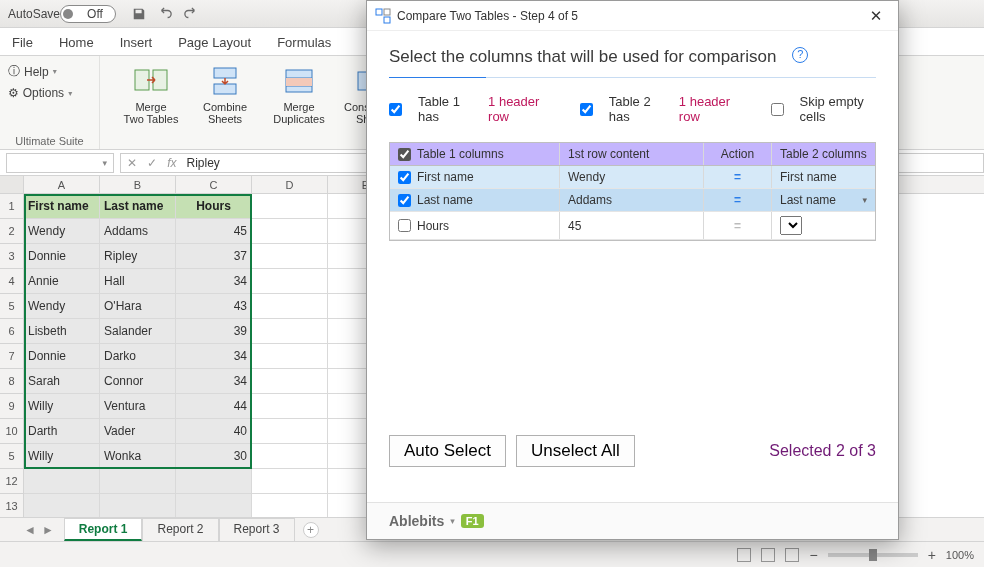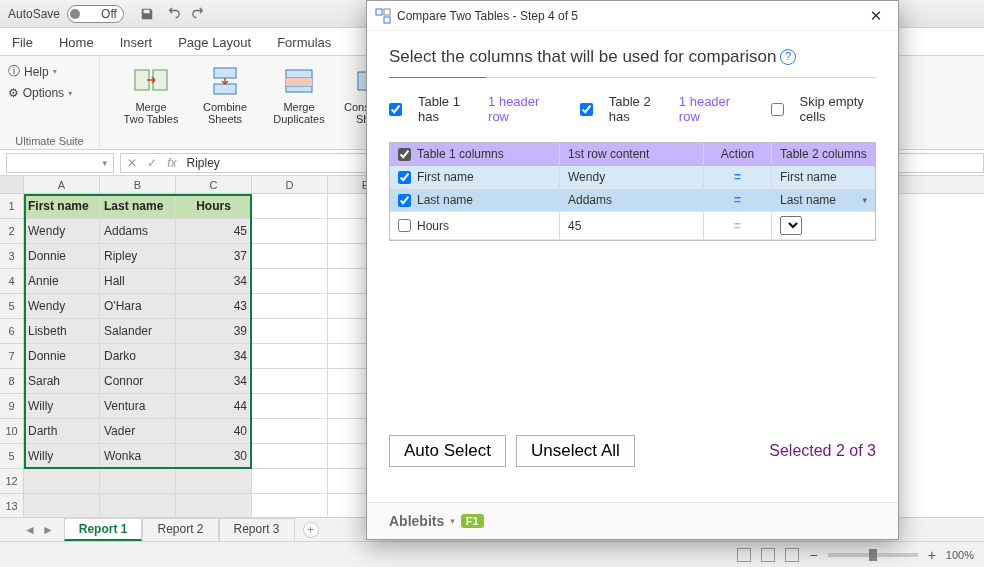--- a/index.html
+++ b/index.html
@@ -1,20 +1,20 @@
 <!DOCTYPE html>
 <html><head>
 <meta charset="utf-8">
 <style>
 * { box-sizing: border-box; margin: 0; padding: 0; font-family: "Segoe UI", Arial, sans-serif; }
 body { width: 984px; height: 567px; background: #fff; overflow: hidden; font-size: 12px; color: #333; position: relative; }
 
 
 .titlebar { height: 28px; background: linear-gradient(#f3f2f1,#e6e5e3); display: flex; align-items: center; padding: 0 8px; font-size: 12px; color: #444; border-bottom: 1px solid #d4d4d4; }
-.autosave-pill { display: inline-flex; align-items: center; border: 1px solid #8a8a8a; border-radius: 10px; padding: 1px 6px 1px 2px; margin: 0 10px 0 7px; background: #fff; gap: 21px; }
+.autosave-pill { display: inline-flex; align-items: center; border: 1px solid #8a8a8a; border-radius: 10px; padding: 1px 12px 1px 2px; margin: 0 10px 0 0; background: #fff; gap: 14px; }
 .pill-dot { width: 10px; height: 10px; border-radius: 50%; background: #888; }
 .titleicon { width: 18px; height: 18px; display: inline-flex; align-items: center; justify-content: center; margin: 0 4px; color: #6a6a6a; }
 .titleicon svg { width: 14px; height: 14px; }
 
 
 .ribbon-tabs { height: 28px; display: flex; align-items: flex-end; border-bottom: 1px solid #d4d4d4; padding-left: 10px; gap: 22px; font-size: 13px; }
 .ribbon-tab { padding: 5px 2px; color: #444; cursor: pointer; }
 
 
 .ribbon { height: 94px; background: #f7f7f5; border-bottom: 1px solid #d4d4d4; display: flex; }
@@ -61,28 +61,28 @@
 .sb-icon { width: 14px; height: 14px; border: 1px solid #999; display: inline-block; }
 .zoom-track { width: 90px; height: 4px; background: #ccc; position: relative; }
 .zoom-thumb { width: 8px; height: 12px; background: #888; position: absolute; top: -4px; left: 41px; }
 
 
 .dialog { position: absolute; top: 0; left: 366px; width: 533px; height: 540px; background: #fff; border: 1px solid #9a9a9a; box-shadow: 0 6px 24px rgba(0,0,0,0.35); display: flex; flex-direction: column; }
 .dlg-title { height: 30px; display: flex; align-items: center; padding: 0 8px; font-size: 12px; color: #333; border-bottom: 1px solid #eee; }
 .dlg-title .dlg-icon { width: 16px; height: 16px; margin-right: 6px; }
 .dlg-close { margin-left: auto; width: 28px; height: 28px; display: flex; align-items: center; justify-content: center; cursor: pointer; font-size: 15px; color: #333; }
 .dlg-body { padding: 16px 22px 10px 22px; flex: 1; display: flex; flex-direction: column; }
-.dlg-heading { font-size: 17px; color: #3a3a3a; display: flex; align-items: center; gap: 4px; }
+.dlg-heading { font-size: 17px; color: #3a3a3a; display: flex; gap: 16px; }
 .help-q { width: 16px; height: 16px; border: 1.3px solid #2b7de9; border-radius: 50%; color: #2b7de9; font-size: 11px; line-height: 13px; text-align: center; }
 .underline { height: 1px; background: linear-gradient(to right, #2b7de9 0, #2b7de9 20%, #c8dcf2 20%, #c8dcf2 100%); margin: 10px 0 16px; }
 
 .checkrow { display: flex; gap: 30px; font-size: 13px; color: #333; align-items: center; margin-bottom: 18px; }
 .ck { display: flex; align-items: center; gap: 16px; }
 .ck input { width: 13px; height: 13px; }
-.link { color: #8b5cf6; cursor: pointer; }
+.link { color: #be185d; cursor: pointer; }
 
 .table { border: 1px solid #bfbfbf; }
 .thead { display: flex; background: #c4b5fd; border-bottom: 1px solid #bfbfbf; font-size: 12px; color: #333; }
 .th, .td { padding: 4px 8px; border-right: 1px solid #d9d9d9; display: flex; align-items: center; gap: 6px; }
 .th:last-child, .td:last-child { border-right: none; }
 .col1 { width: 170px; }
 .col2 { width: 144px; }
 .col3 { width: 68px; justify-content: center; }
 .col4 { flex: 1; }
 .trow { display: flex; border-bottom: 1px solid #e5e5e5; font-size: 12px; }

